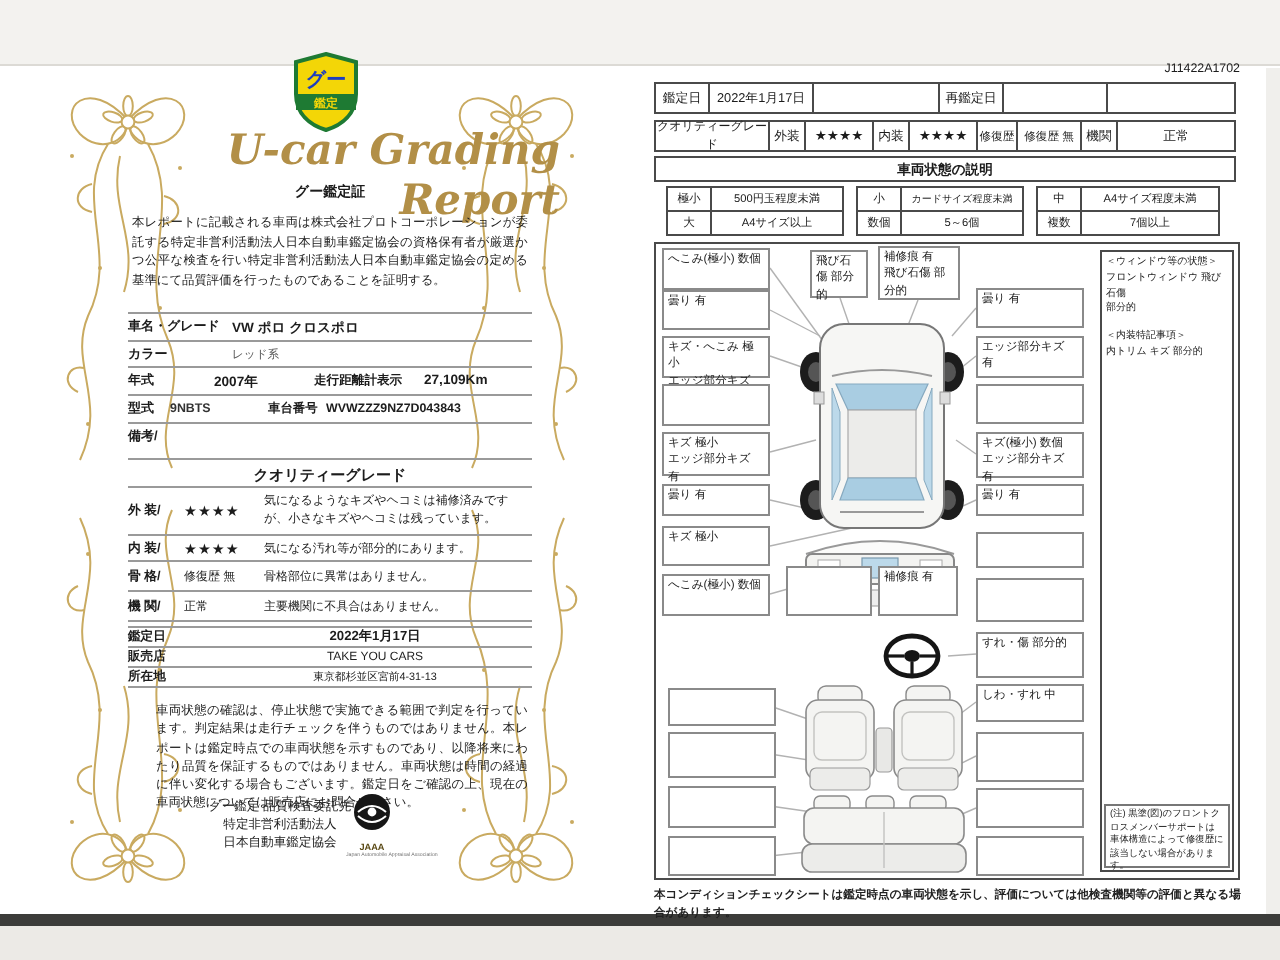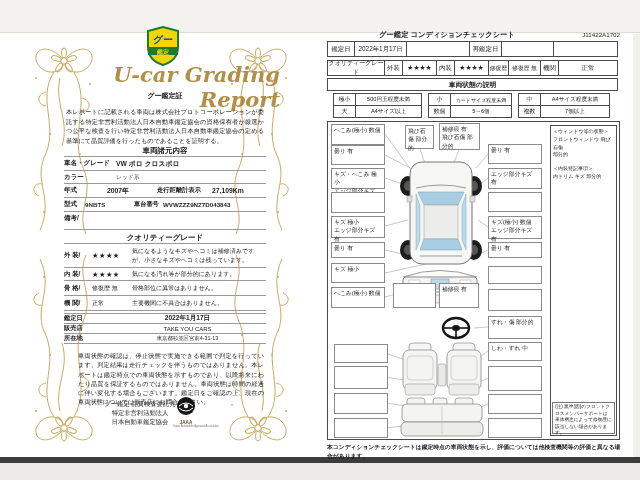--- a/index.html
+++ b/index.html
@@ -76,21 +76,20 @@
     <text x="17" y="17" font-size="10" font-weight="bold" fill="#1c3ec0" text-anchor="middle">グー</text>
     <rect x="2" y="21" width="30" height="8" fill="#1e7a33"></rect>
     <text x="17" y="27.5" font-size="6" fill="#f3d607" font-weight="bold" text-anchor="middle">鑑定</text>
   </svg>
 
   <div class="abs gold-title" style="left:40px;top:62px;width:240px;text-align:right;font-size:21px;">U-car Grading Report</div>
   <div class="abs" style="left:64px;top:91px;width:202px;text-align:center;font-size:7px;font-weight:bold;">グー鑑定証</div>
 
   <div class="abs" style="left:66px;top:107px;width:198px;font-size:6.2px;line-height:1.55;text-align:justify;">本レポートに記載される車両は株式会社プロトコーポレーションが委託する特定非営利活動法人日本自動車鑑定協会の資格保有者が厳選かつ公平な検査を行い特定非営利活動法人日本自動車鑑定協会の定める基準にて品質評価を行ったものであることを証明する。</div>
 
-  <div class="hdr" style="left:64px;top:146px;width:202px;">車両諸元内容</div>
 
   <div class="ltable" style="left:64px;top:156px;width:202px;">
     <div class="lrow" style="height:14px;">
       <div style="width:52px;font-size:6.5px;font-weight:bold;">車名・グレード</div>
       <div style="flex:1;font-size:6.8px;font-weight:bold;">VW ポロ クロスポロ</div>
     </div>
     <div class="lrow" style="height:13px;">
       <div style="width:52px;font-size:6.5px;font-weight:bold;">カラー</div>
       <div style="flex:1;font-size:5.8px;color:#555;">レッド系</div>
     </div>
@@ -164,21 +163,20 @@
       <circle cx="10" cy="10" r="9" fill="#161616"></circle>
       <path d="M3 10 Q10 4 17 10" stroke="#fff" stroke-width="1" fill="none"></path>
       <path d="M3 12 Q10 18 17 12" stroke="#fff" stroke-width="1" fill="none"></path>
       <circle cx="10" cy="10" r="2.2" fill="#fff"></circle>
     </svg>
     <div style="font-size:4.6px;font-weight:bold;color:#5b4a16;">JAAA</div>
     <div style="font-size:2.6px;color:#777;white-space:nowrap;">Japan Automobile Appraisal Association</div>
   </div>
 
 
-  <div class="abs" style="left:327px;top:30px;width:240px;text-align:center;font-size:7.3px;font-weight:bold;">グー鑑定 コンディションチェックシート</div>
   <div class="abs" style="left:560px;top:31px;width:60px;font-size:6.2px;text-align:right;">J11422A1702</div>
 
   <div class="trow" style="left:327px;top:41px;width:291px;height:16px;">
     <div class="cell" style="width:27px;">鑑定日</div>
     <div class="cell" style="width:52px;">2022年1月17日</div>
     <div class="cell" style="width:63px;"></div>
     <div class="cell" style="width:32px;">再鑑定日</div>
     <div class="cell" style="width:52px;"></div>
     <div class="cell" style="flex:1;"></div>
   </div>

